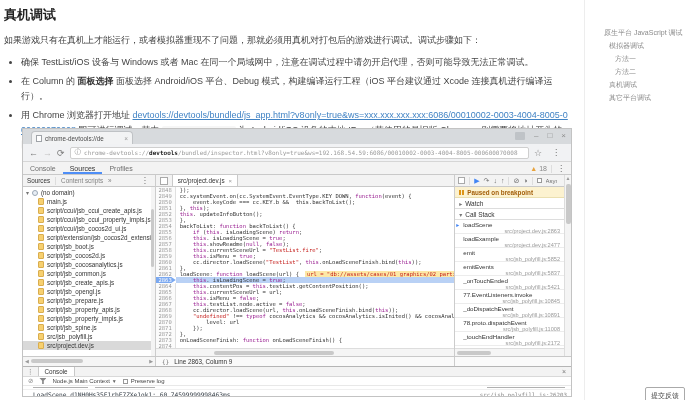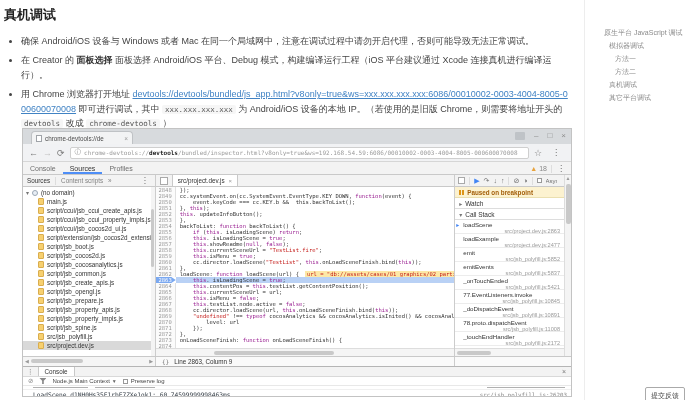--- a/index.html
+++ b/index.html
@@ -161,26 +161,27 @@
   .c-log .ltxt{flex:1;white-space:nowrap;overflow:hidden;}
   .c-log .llink{color:#888;text-decoration:underline;font-size:5.8px;white-space:nowrap;}
 </style>
 </head>
 <body>
 
 <div class="page">
 
   <div class="doc">
     <h1>真机调试</h1>
+    <p class="intro">如果游戏只有在真机上才能运行，或者模拟器重现不了问题，那就必须用真机对打包后的游戏进行调试。调试步骤如下：</p>
     <ul>
       <li>
-        <span>确保 Android/iOS 设备与 Windows 或者 Mac 在同一个局域网中，注意在调试过程中请勿开启代理，否则可能导致无法正常调试。</span>
+        <span>确保 TestList/iOS 设备与 Windows 或者 Mac 在同一个局域网中，注意在调试过程中请勿开启代理，否则可能导致无法正常调试。</span>
       </li>
       <li>
-        <span>在 Creator 的 </span><b>面板选择</b><span> 面板选择 Android/iOS 平台、Debug 模式，构建编译运行工程（iOS 平台建议通过 Xcode 连接真机进行编译运行）。</span>
+        <span>在 Column 的 </span><b>面板选择</b><span> 面板选择 Android/iOS 平台、Debug 模式，构建编译运行工程（iOS 平台建议通过 Xcode 连接真机进行编译运行）。</span>
       </li>
       <li>
         <span>用 Chrome 浏览器打开地址 </span><a href="#">devtools://devtools/bundled/js_app.html?v8only=true&amp;ws=xxx.xxx.xxx.xxx:6086/00010002-0003-4004-8005-000600070008</a><span> 即可进行调试，其中 </span><code class="inline">xxx.xxx.xxx.xxx</code><span> 为 Android/iOS 设备的本地 IP。（若使用的是旧版 Chrome，则需要将地址开头的 </span><code class="inline">devtools</code><span> 改成 </span><code class="inline">chrome-devtools</code><span> ）</span>
       </li>
     </ul>
   </div>
 
   <div class="shot">
 
     <div class="titlebar">

